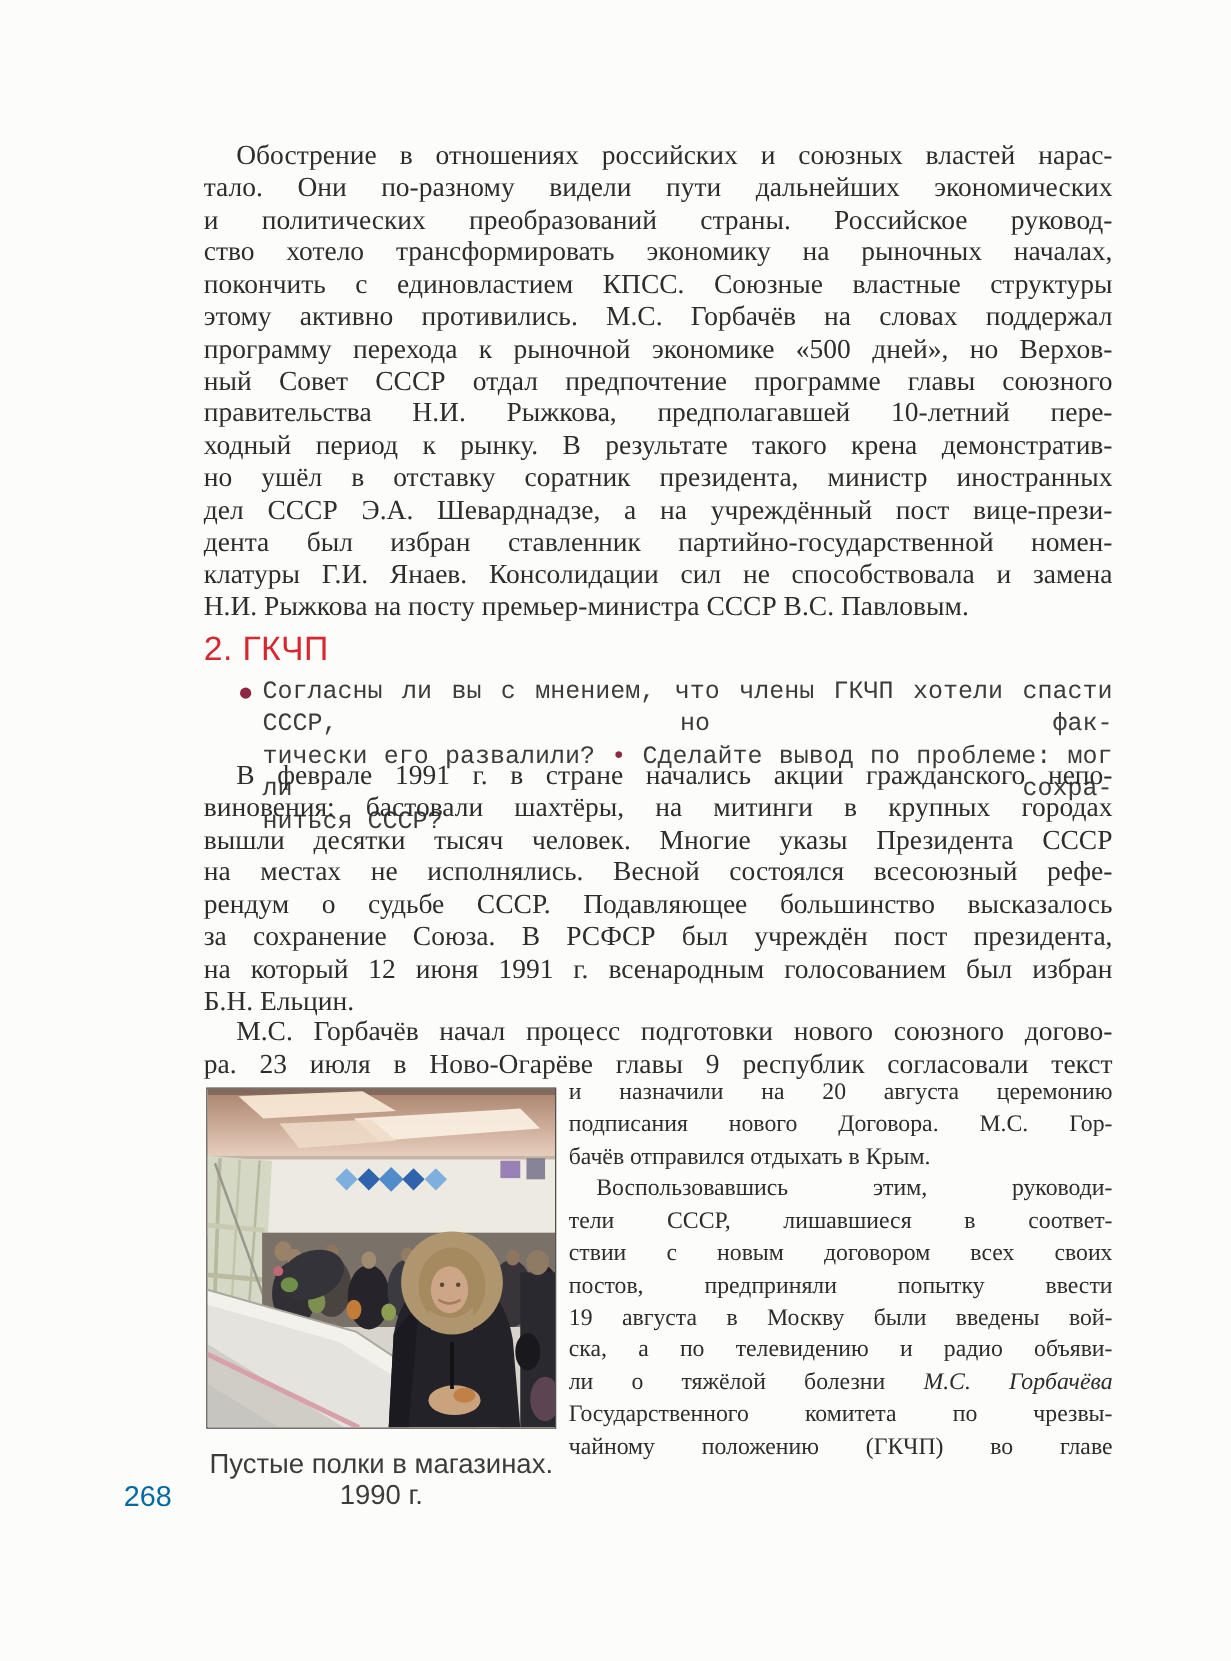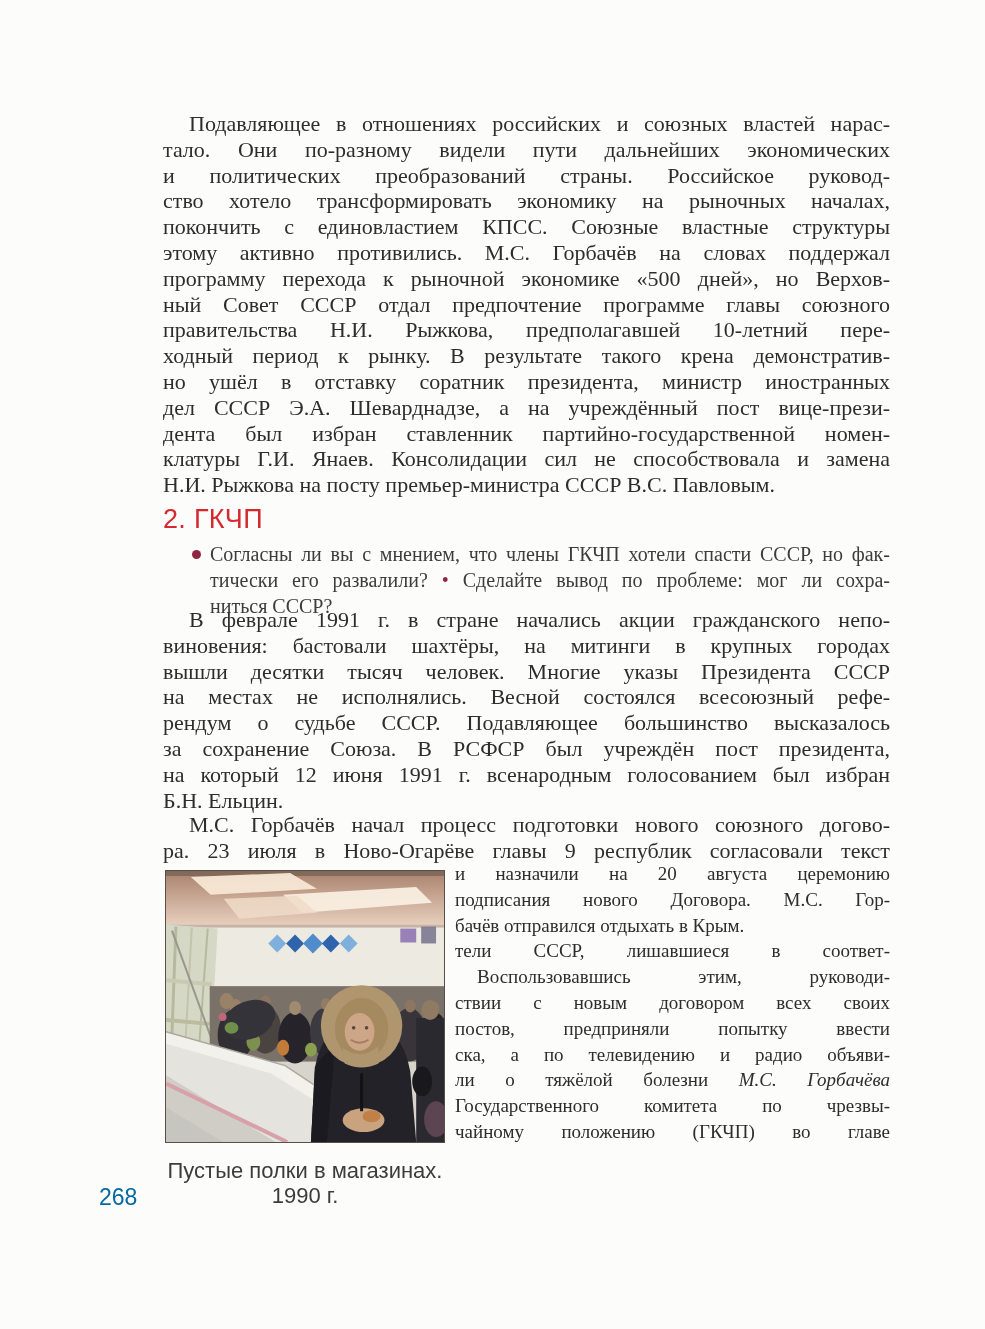--- a/index.html
+++ b/index.html
@@ -37,21 +37,21 @@
   .bullets{
     position:absolute;left:192px;top:541px;width:698px;
   }
   .bullet-dot{
     position:absolute;left:0;top:9px;
     width:9px;height:9px;border-radius:50%;
     background:var(--bullet-red);
   }
   .bullet-text{
     margin-left:18px;width:680px;
-    font-family:Liberation Serif, serif;
+    font-family:Liberation Mono, monospace;
     font-size:20px;line-height:26px;
     color:var(--sans-text);
   }
   .bullet-text .rdot{ color:var(--bullet-red); }
   .photo-figure{
     position:absolute;left:165px;top:870px;width:280px;
   }
   .photo-frame{
     width:280px;height:273px;
     border:1px solid #55504a;
@@ -77,21 +77,21 @@
     font-size:23px;color:#0369a1;
   }
   em{ font-style:italic; }
 </style>
 </head>
 <body>
 
 <div class="page">
 
   <div class="serif-block" style="top:111px">
-      <div class="tl ind">Подавляющее в отношениях российских и союзных властей нарас-</div>
+      <div class="tl ind">Обострение в отношениях российских и союзных властей нарас-</div>
       <div class="tl">тало. Они по-разному видели пути дальнейших экономических</div>
       <div class="tl">и политических преобразований страны. Российское руковод-</div>
       <div class="tl">ство хотело трансформировать экономику на рыночных началах,</div>
       <div class="tl">покончить с единовластием КПСС. Союзные властные структуры</div>
       <div class="tl">этому активно противились. М.С. Горбачёв на словах поддержал</div>
       <div class="tl">программу перехода к рыночной экономике «500 дней», но Верхов-</div>
       <div class="tl">ный Совет СССР отдал предпочтение программе главы союзного</div>
       <div class="tl">правительства Н.И. Рыжкова, предполагавшей 10-летний пере-</div>
       <div class="tl">ходный период к рынку. В результате такого крена демонстратив-</div>
       <div class="tl">но ушёл в отставку соратник президента, министр иностранных</div>
@@ -219,24 +219,25 @@
     <figcaption class="photo-caption">
       <div>Пустые полки в магазинах.</div>
       <div>1990 г.</div>
     </figcaption>
   </figure>
 
   <div class="serif-block right-col" style="left:455px;top:861px;width:435px">
       <div class="tl">и назначили на 20 августа церемонию</div>
       <div class="tl">подписания нового Договора. М.С. Гор-</div>
       <div class="tl last">бачёв отправился отдыхать в Крым.</div>
+      <div class="tl ind">Воспользовавшись этим, руководи-</div>
       <div class="tl">тели СССР, лишавшиеся в соответ-</div>
-      <div class="tl ind">Воспользовавшись этим, руководи-</div>
       <div class="tl">ствии с новым договором всех своих</div>
       <div class="tl">постов, предприняли попытку ввести</div>
+      <div class="tl">19 августа в Москву были введены вой-</div>
       <div class="tl">ска, а по телевидению и радио объяви-</div>
       <div class="tl">ли о тяжёлой болезни <em>М.С. Горбачёва</em></div>
       <div class="tl">Государственного комитета по чрезвы-</div>
       <div class="tl">чайному положению (ГКЧП) во главе</div>
     </div>
 
   <div class="page-number">268</div>
 
 </div>
 

